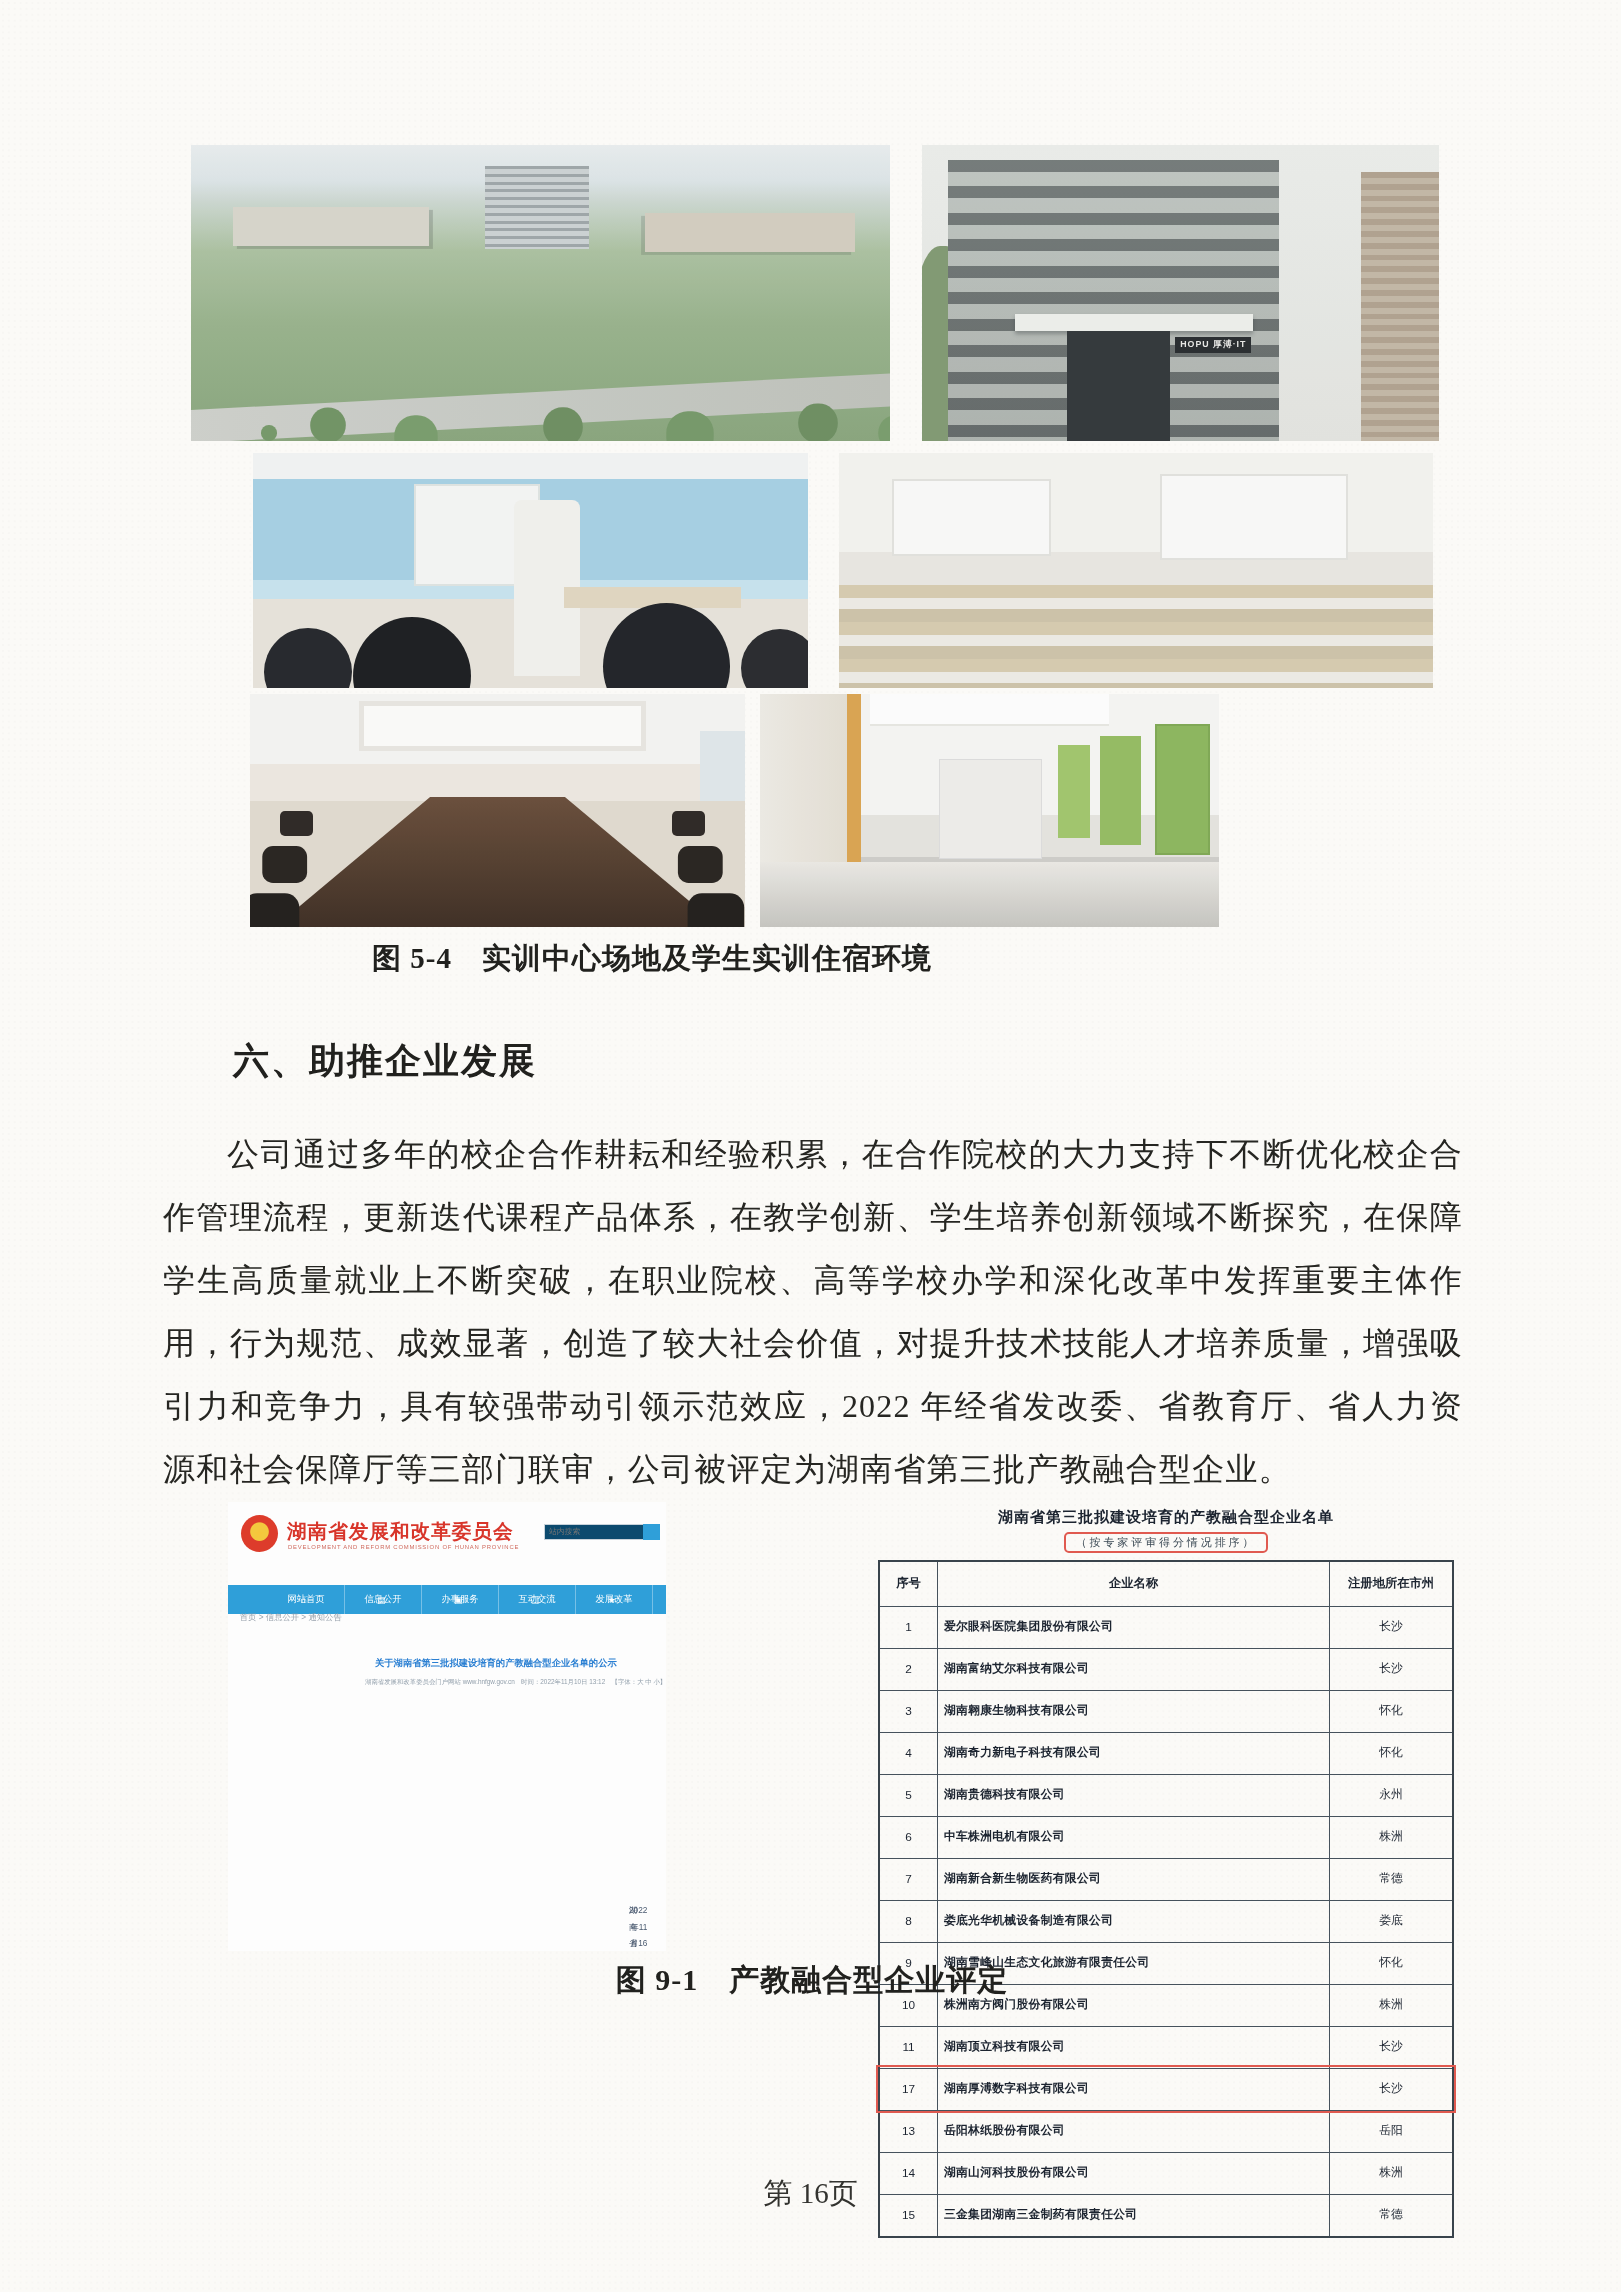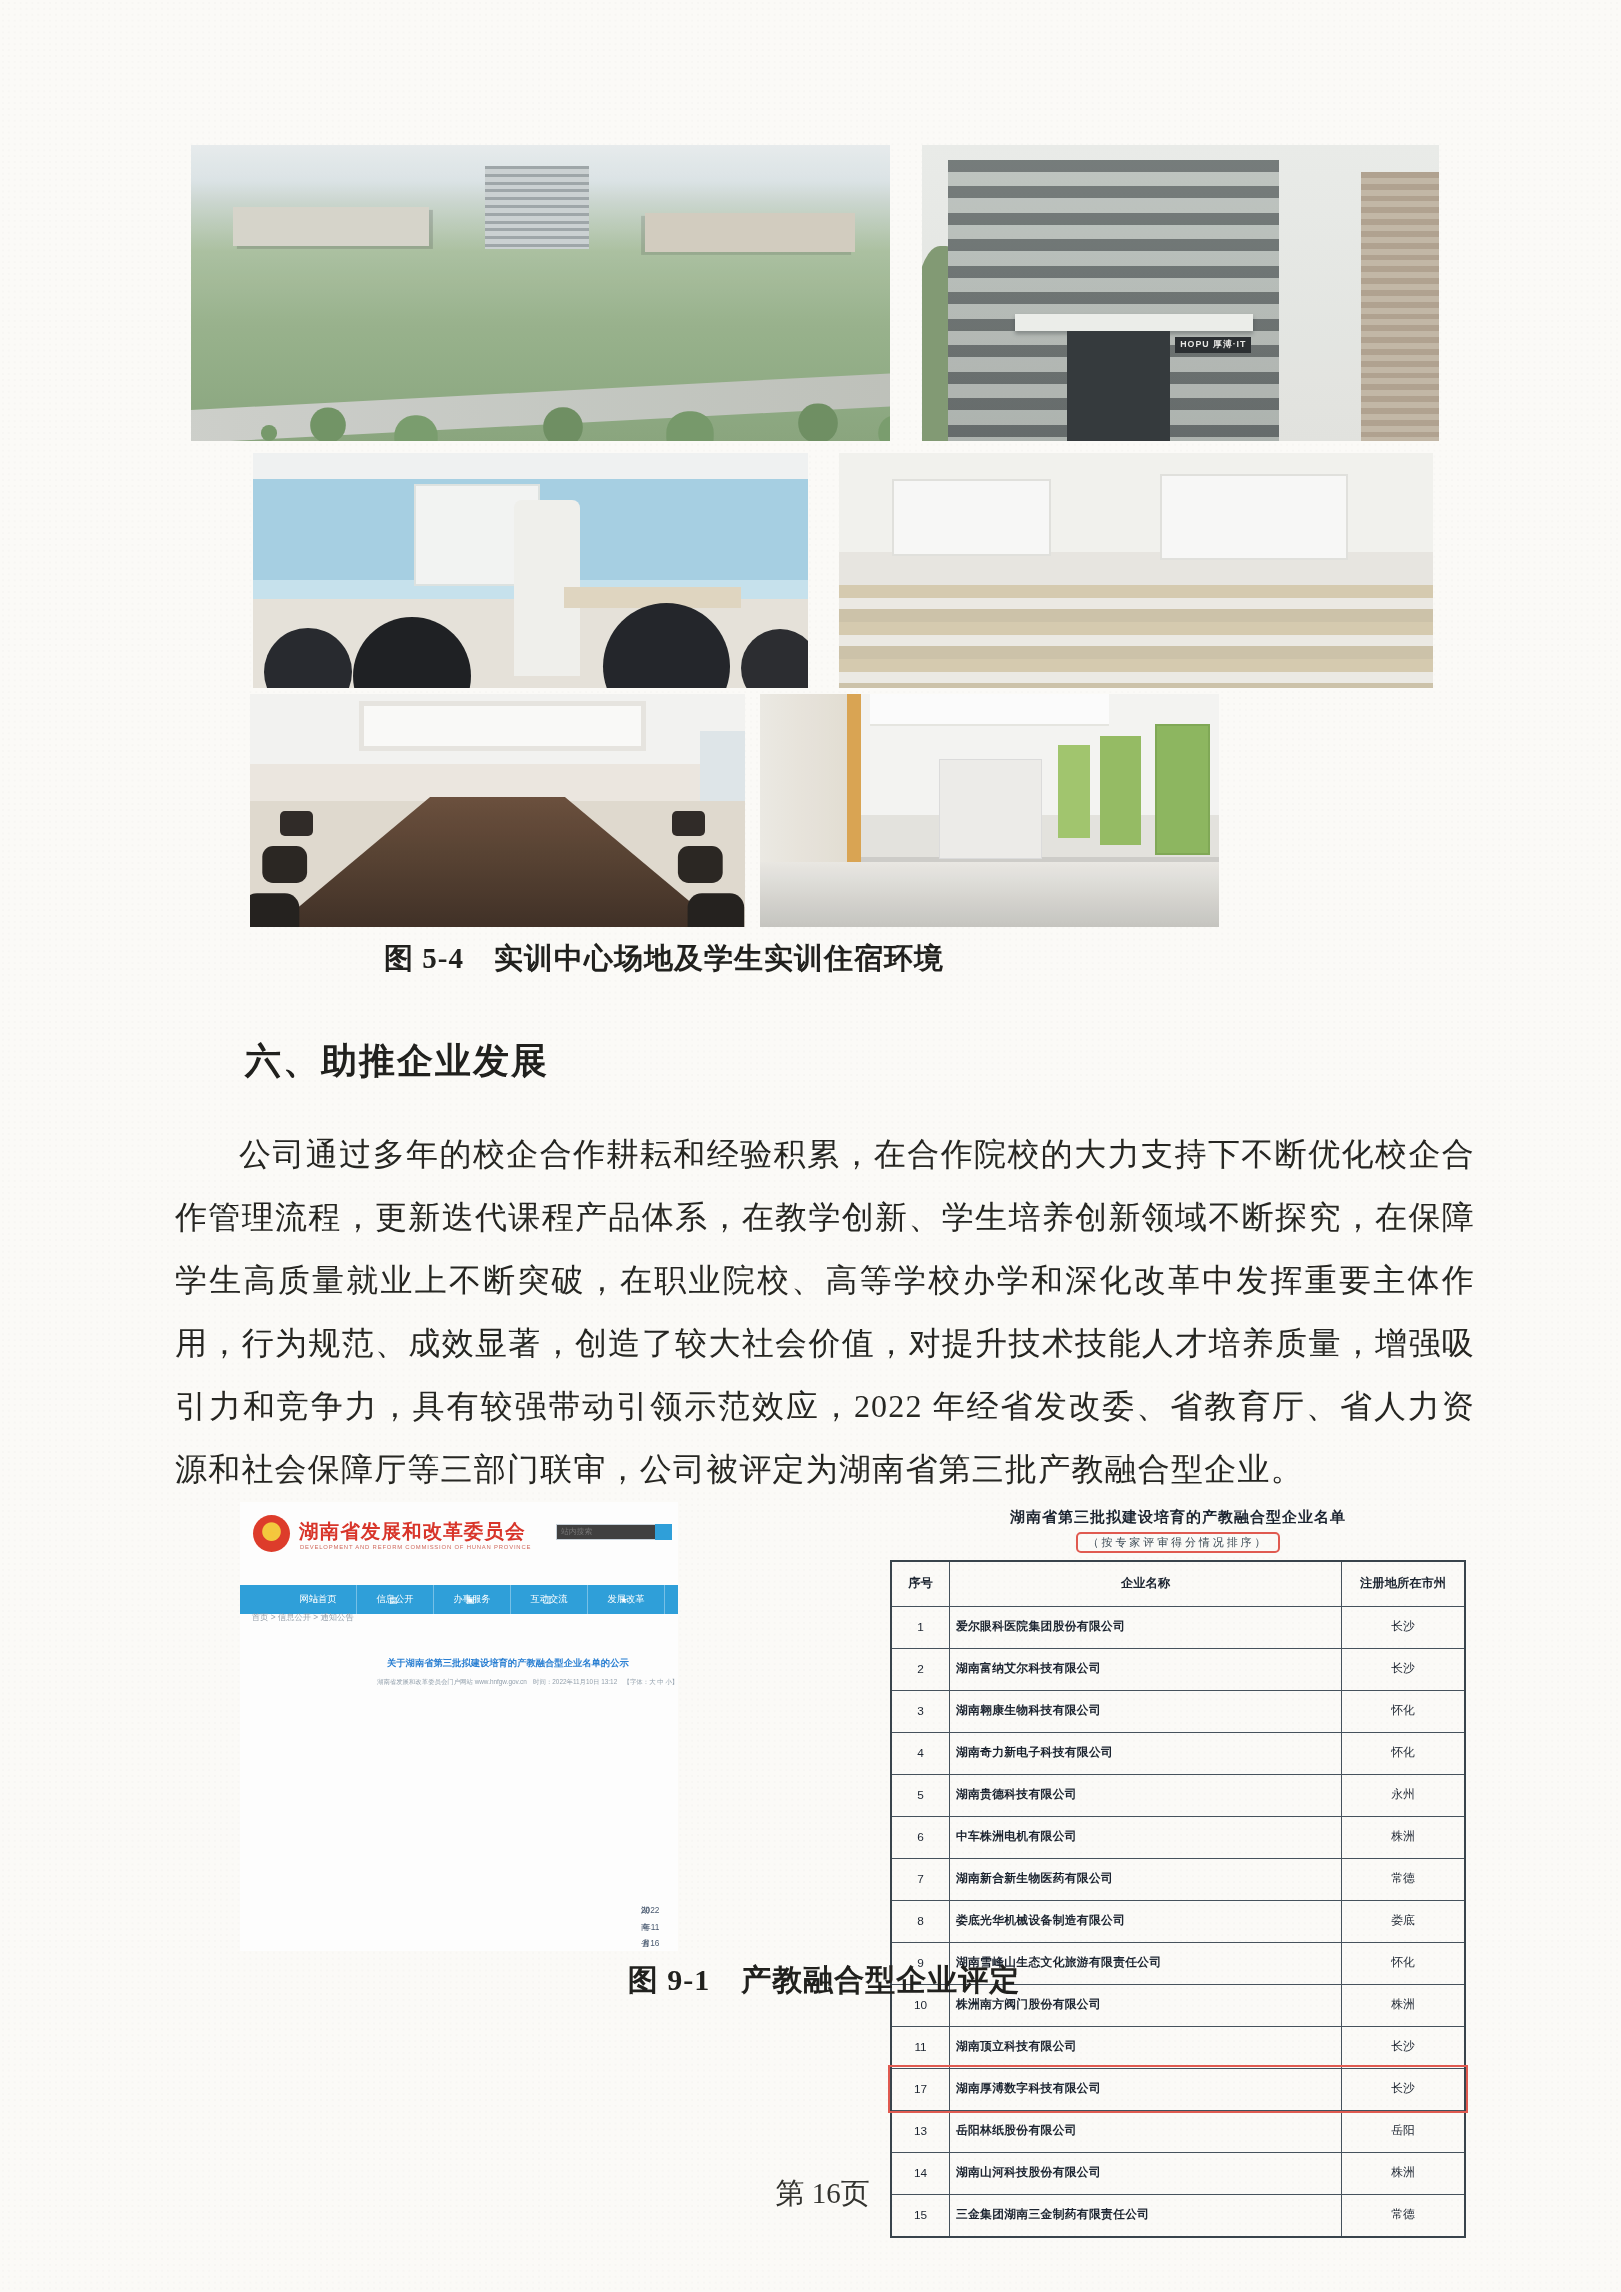--- a/index.html
+++ b/index.html
@@ -4,21 +4,21 @@
 <style>
   html,body{margin:0;padding:0;}
   body{
     width:1621px;height:2293px;position:relative;
     background:#fbfaf7;
     background-image:radial-gradient(rgba(60,60,55,.02) 1px,transparent 1px);
     background-size:5.9px 5.9px;
     font-family:"Liberation Serif","DejaVu Serif",serif;
     color:#21211e;overflow:hidden;
   }
-  .abs{position:absolute;margin-left:12px;}
+  .abs{position:absolute;}
 
   
   .photo{position:absolute;overflow:hidden;filter:saturate(.85) contrast(.93) brightness(1.02);}
   .photo *{position:absolute;}
   .p1{left:191px;top:145px;width:699px;height:296px;
       background:linear-gradient(180deg,#e9eef0 0%,#dce6e9 12%,#c9d7cd 20%,#a8c29b 36%,#93b384 62%,#84a676 100%);}
   .p1-b1{left:6%;top:21%;width:28%;height:13%;background:#d9d6c9;box-shadow:3.9px 2.9px 0 rgba(70,80,70,.25);}
   .p1-b2{left:42%;top:7%;width:15%;height:28%;
       background:repeating-linear-gradient(180deg,rgba(86,98,104,.4) 0 2.9px,transparent 2.9px 7.8px),#ccd3d4;}
   .p1-b3{right:5%;top:23%;width:30%;height:13%;background:#d5cdbd;box-shadow:-3.9px 2.9px 0 rgba(70,80,70,.2);}
@@ -89,21 +89,21 @@
       font-family:"Liberation Sans","DejaVu Sans",sans-serif;filter:blur(0.2px);}
   .gov *{position:absolute;}
   .gov-logo{left:12.7px;top:12.7px;width:37px;height:37px;border-radius:50%;
       background:radial-gradient(circle at 50% 45%,#f3c83e 0 8.8px,#dd3c2b 9.8px);
       border:2px solid #c934255;display:flex;align-items:center;justify-content:center;
       color:#f6c63c;font-size:12.7px;position:absolute;}
   .gov-title{left:59px;top:15.7px;color:#d8352a;font-size:19.6px;font-weight:700;letter-spacing:1px;white-space:nowrap;}
   .gov-title-en{left:60px;top:42px;color:#cf6a5e;font-size:5.9px;letter-spacing:0.8px;white-space:nowrap;}
   .gov-search{right:5.9px;top:21.6px;width:116px;height:16.7px;}
   .gov-search input{position:absolute;left:0;top:0;width:92px;height:14.7px;border:1px solid #c8d2da;
-      font-size:7.8px;color:#9aa4ae;padding:0 3.9px;background:#404040;}
+      font-size:7.8px;color:#9aa4ae;padding:0 3.9px;background:#0c4a6e;}
   .gov-search .btn{position:absolute;right:0;top:0;width:17.6px;height:16.7px;background:#2f9fd9;border:0;}
   .gov-nav{left:0;top:67px;width:461px;height:29px;background:#2f9fd9;display:flex;position:absolute;}
   .gov-nav li{position:relative;flex:1;list-style:none;display:flex;align-items:center;justify-content:center;
       color:#fff;font-size:9.3px;white-space:nowrap;border-left:1px solid rgba(255,255,255,.35);}
   .gov-nav li:first-child{border-left:0;}
   .gov-nav .nicon{font-size:8.8px;margin-right:3.9px;}
   .gov-crumb{left:11.8px;top:110px;font-size:8.3px;color:#98a2ad;white-space:nowrap;}
   .gov-art-title{left:147px;top:155px;font-size:9.3px;font-weight:700;color:#2a7fd2;white-space:nowrap;}
   .gov-meta{left:137px;top:176px;font-size:6.4px;color:#93a0ac;white-space:nowrap;}
   .gov-body{left:13.7px;top:199px;width:447px;font-size:9.3px;line-height:18.6px;color:#5b6b80;text-align:justify;}

